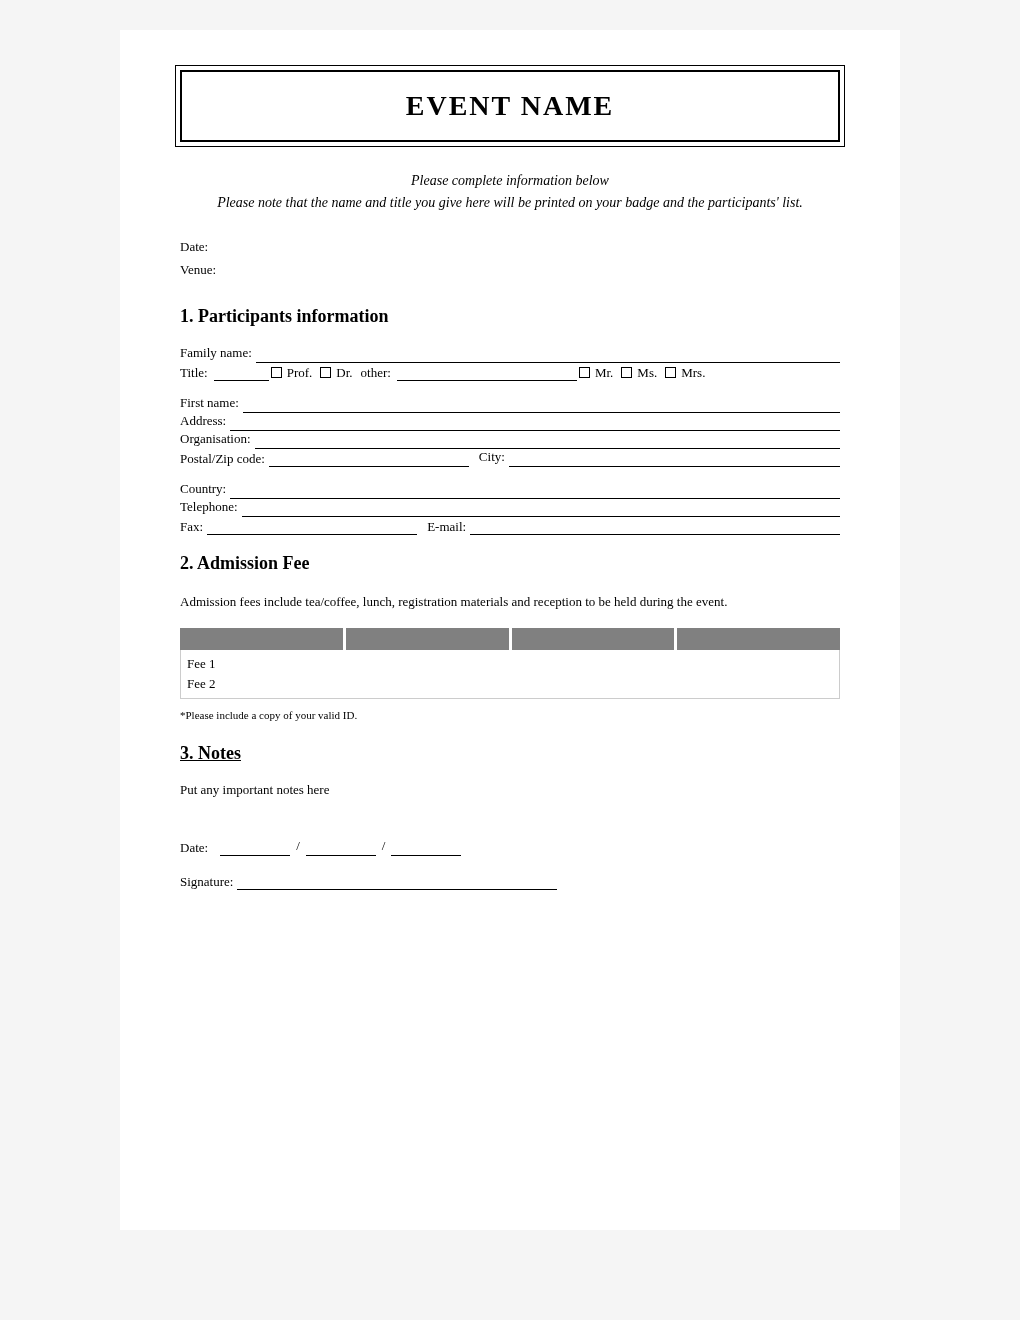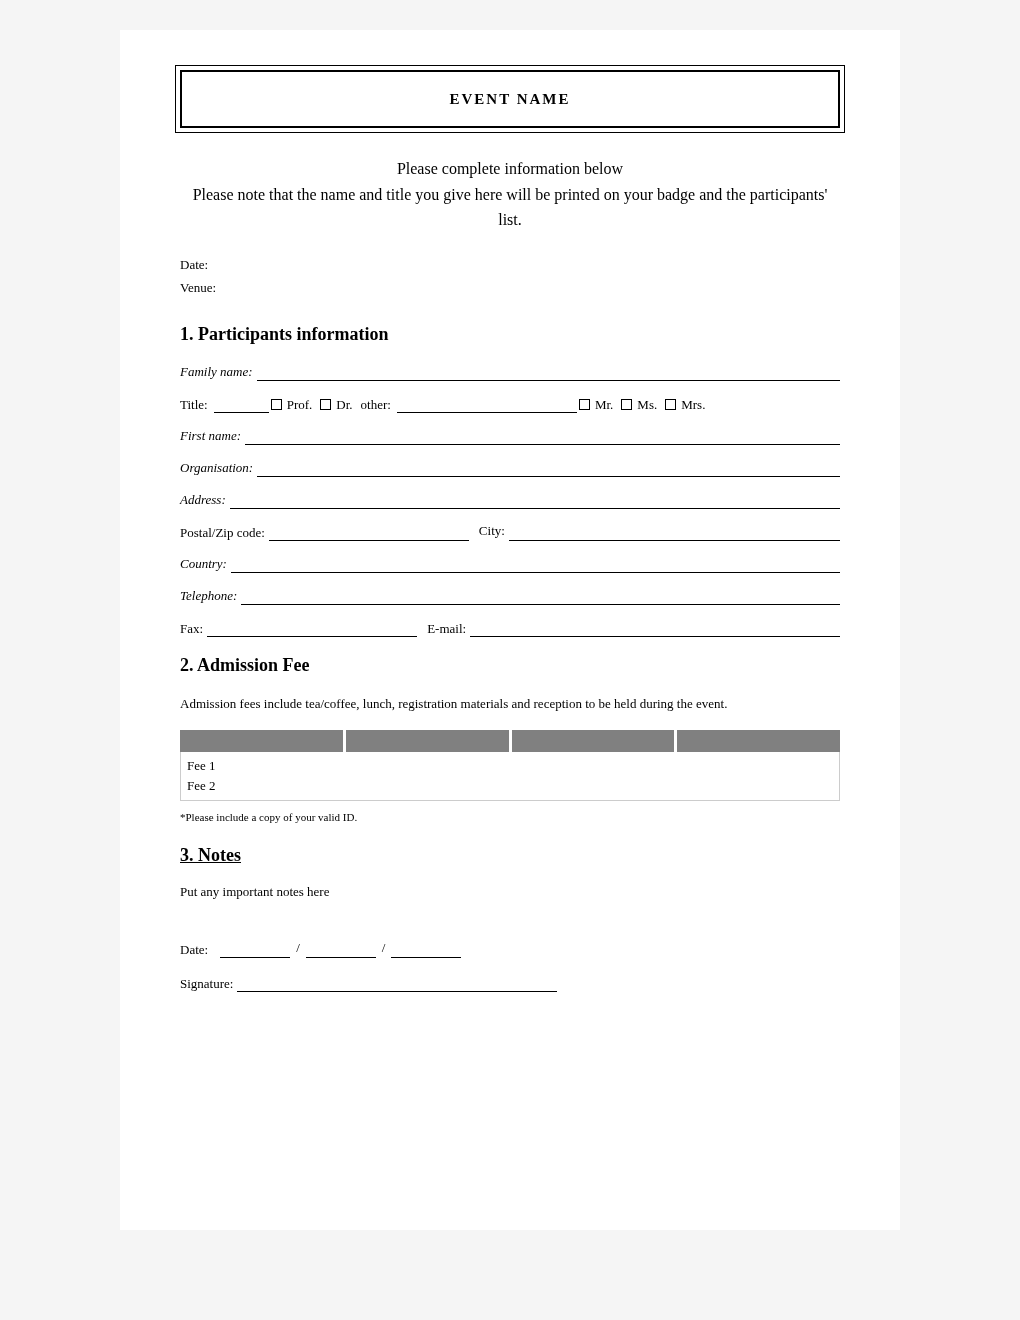--- a/index.html
+++ b/index.html
@@ -29,33 +29,34 @@
     .header-box {
       border: 2px solid #000;
       outline: 1px solid #000;
       outline-offset: 4px;
       padding: 18px 30px;
       text-align: center;
       margin-bottom: 28px;
     }
 
     .event-title {
-      font-size: 15px;
+      font-size: 28px;
       font-weight: bold;
       letter-spacing: 2px;
       font-family: 'Times New Roman', Times, serif;
     }
 
     .instructions {
       text-align: center;
       margin-bottom: 20px;
     }
 
     .instructions p {
-      font-size: 16px;
+      font-style: italic;
+      font-size: 14px;
       line-height: 1.6;
     }
 
     .date-venue {
       font-size: 13px;
       margin-bottom: 24px;
       line-height: 1.8;
     }
 
     .section-title {
@@ -68,24 +69,22 @@
     .section-title-underline {
       font-size: 18px;
       font-weight: bold;
       margin-bottom: 18px;
       text-decoration: underline;
       font-family: 'Times New Roman', Times, serif;
     }
 
     .form-row {
       display: flex;
-      align-items: center;
-      margin-bottom: 14px;
-      font-size: 13px;
-      font-style: italic;
+      align-items: flex-start;
+      font-size: 13px;
     }
 
     .form-label {
       white-space: nowrap;
       margin-right: 4px;
       font-size: 13px;
     }
 
     .form-line {
       flex: 1;
@@ -347,26 +346,26 @@
         <span>Mrs.</span>
       </div>
     </div>
 
     <div class="form-row">
       <span class="form-label">First name:</span>
       <div class="form-line"></div>
     </div>
 
     <div class="form-row">
+      <span class="form-label">Address:</span>
+      <div class="form-line"></div>
+    </div>
+
+    <div class="form-row">
       <span class="form-label">Organisation:</span>
-      <div class="form-line"></div>
-    </div>
-
-    <div class="form-row">
-      <span class="form-label">Address:</span>
       <div class="form-line"></div>
     </div>
 
     <div class="postal-city-row">
       <div class="postal-part">
         <span class="form-label">Postal/Zip code:</span>
         <div class="postal-line"></div>
       </div>
       <div class="city-part">
         <span class="form-label">City:</span>

